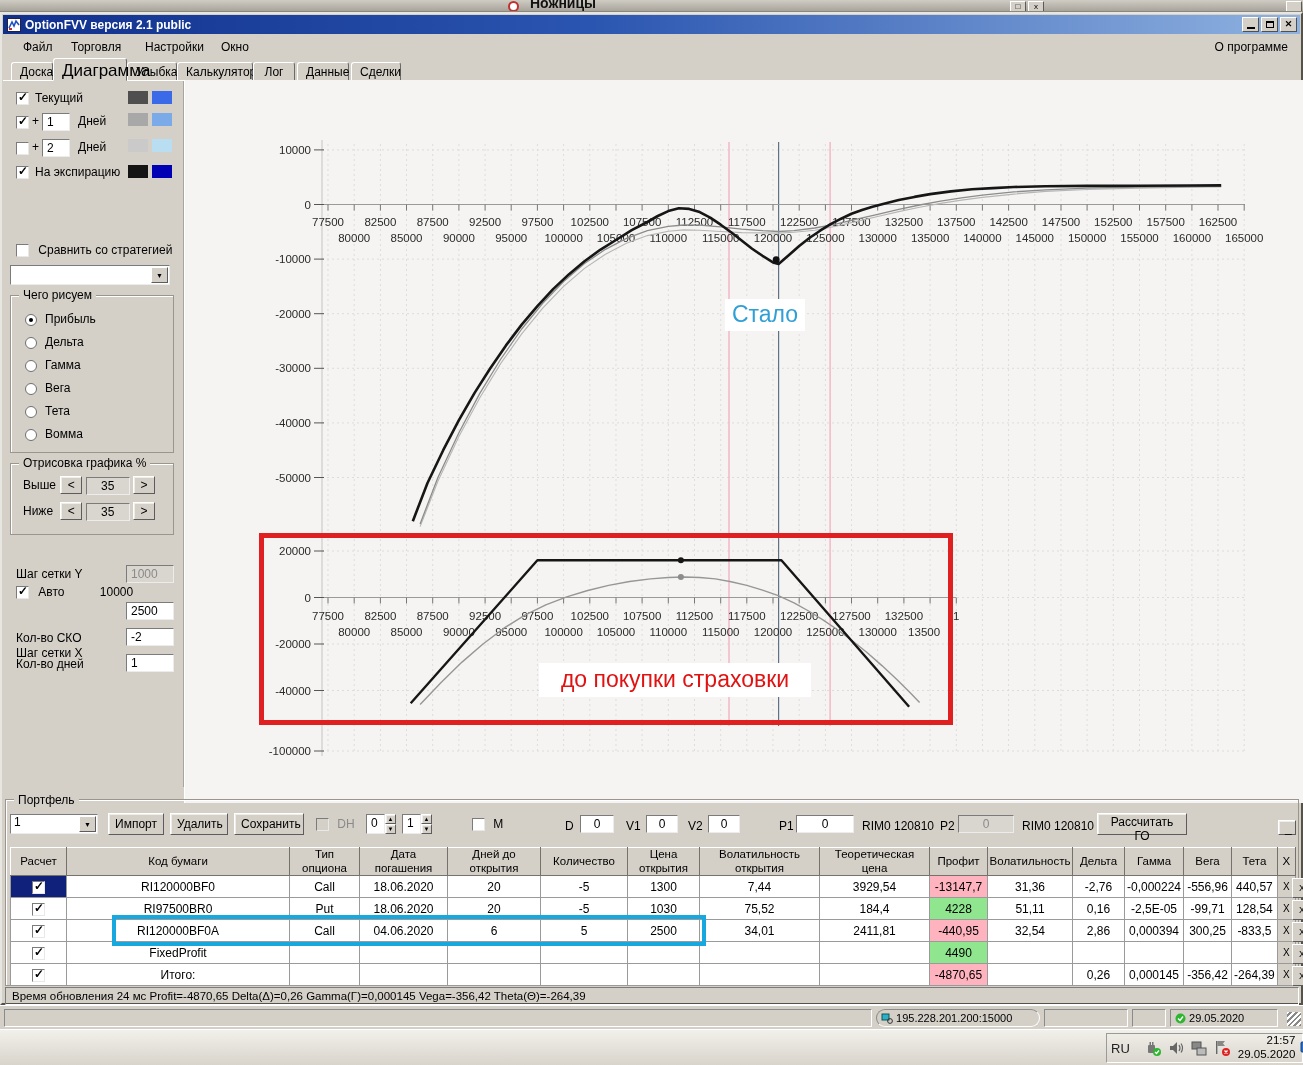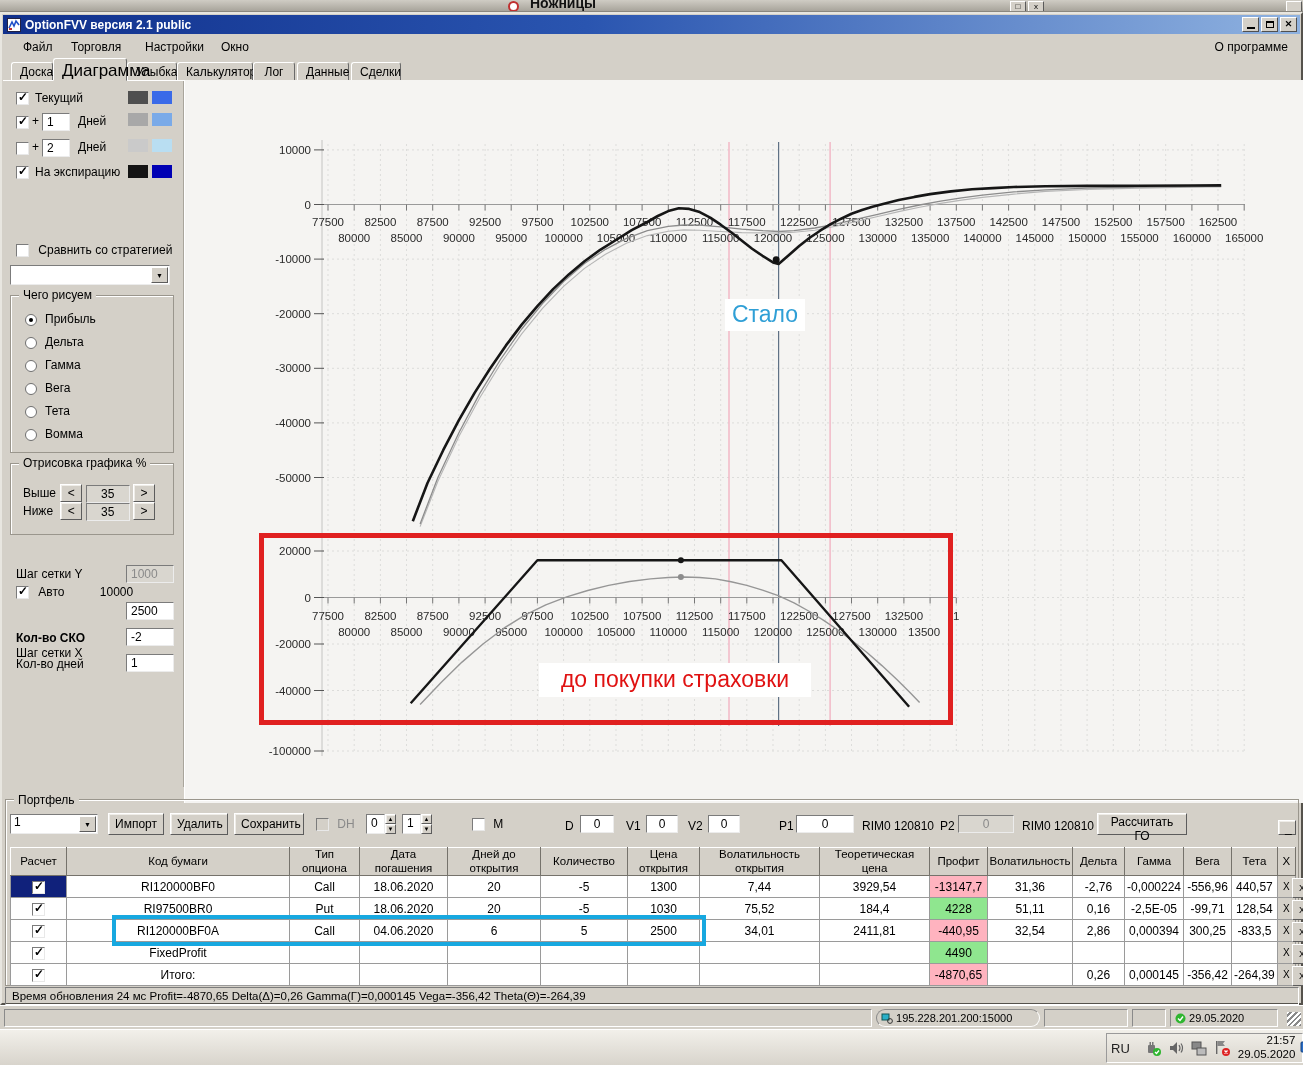--- a/index.html
+++ b/index.html
@@ -186,21 +186,21 @@
             <div style="position:absolute;left:14px;top:108px">
     <span class="rd"></span><span style="margin-left:8px">Тета</span></div>
             <div style="position:absolute;left:14px;top:131px">
     <span class="rd"></span><span style="margin-left:8px">Вомма</span></div>
           </div>
       </div>
 
       <div class="grp" style="left:6px;top:382px;width:164px;height:72px;">
         <span class="grp-legend">Отрисовка графика %</span>
         <div id="render-rows">
-            <div style="position:absolute;left:12px;top:20px;width:150px">
+            <div style="position:absolute;left:12px;top:12px;width:150px">
      <span style="display:inline-block;width:34px">Выше</span>
      <button class="btn" style="width:22px;height:18px">&lt;</button>
      <span class="field" style="display:inline-block;width:44px;text-align:center;vertical-align:middle;background:#d9d6cf">35</span>
      <button class="btn" style="width:22px;height:18px">&gt;</button>
    </div>
             <div style="position:absolute;left:12px;top:38px;width:150px">
      <span style="display:inline-block;width:34px">Ниже</span>
      <button class="btn" style="width:22px;height:18px">&lt;</button>
      <span class="field" style="display:inline-block;width:44px;text-align:center;vertical-align:middle;background:#d9d6cf">35</span>
      <button class="btn" style="width:22px;height:18px">&gt;</button>
@@ -213,21 +213,21 @@
 
       <div class="s-abs" style="left:12px;top:504px;">
         <span class="cb"><span class="ck">✓</span></span>
         <span style="margin-left:6px">Авто</span>
         <span style="margin-left:32px">10000</span>
       </div>
 
       <div class="s-abs" style="left:12px;top:524px;margin-top:41px;">Шаг сетки X</div>
       <div class="s-abs field" style="left:122px;top:521px;width:48px;">2500</div>
 
-      <div class="s-abs" style="left:12px;top:550px;font-weight:bold;">Кол-во СКО</div>
+      <div class="s-abs" style="left:12px;top:550px;">Кол-во СКО</div>
       <div class="s-abs field" style="left:122px;top:547px;width:48px;">-2</div>
 
       <div class="s-abs" style="left:12px;top:576px;">Кол-во дней</div>
       <div class="s-abs field" style="left:122px;top:573px;width:48px;">1</div>
     </div>
 
     <div class="chartpanel">
       <svg id="chartsvg" width="1119" height="712">
           <rect x="0" y="0" width="1119" height="712" fill="#f5f4f2"></rect>
           <line x1="143.0" y1="64" x2="143.0" y2="672" stroke="#dddddb" stroke-dasharray="2,3"></line>

